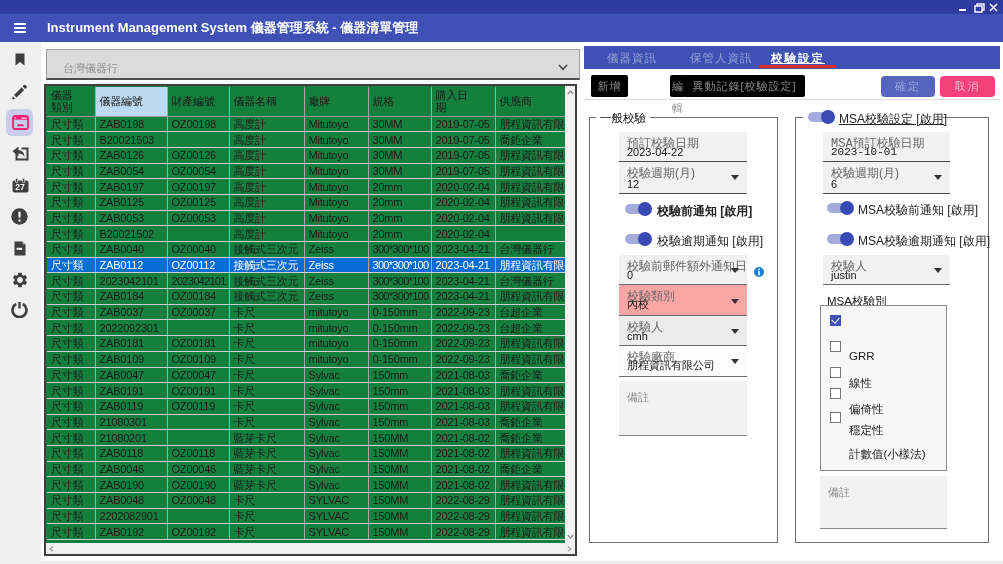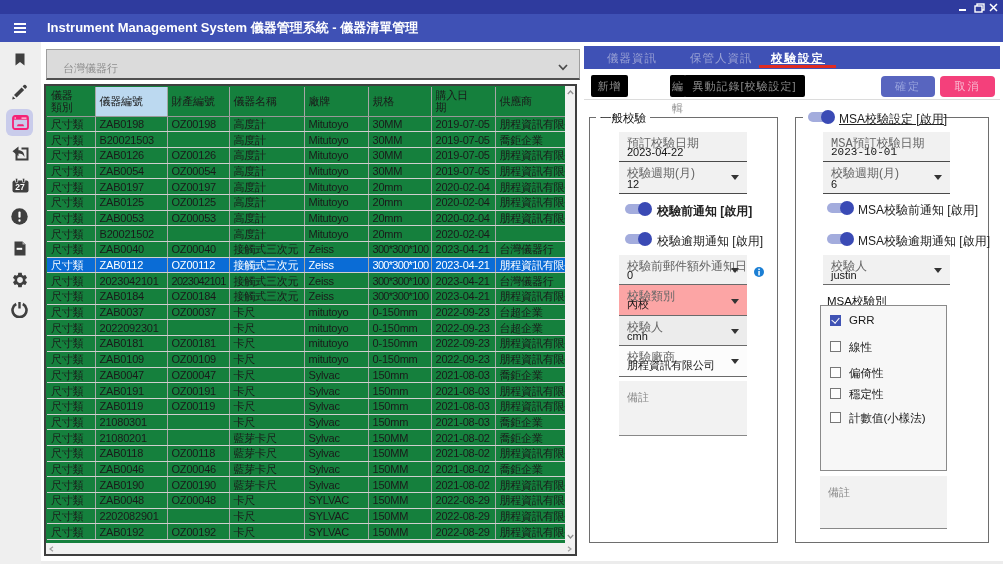--- a/index.html
+++ b/index.html
@@ -62,21 +62,21 @@
 .tog { position:absolute; width:25px; height:10px; background:#A3ACDD; border-radius:5px; }
 .tog .knob { position:absolute; right:-2px; top:-2px; width:14px; height:14px;
   background:#3A4AB5; border-radius:50%; }
 .toglbl { position:absolute; font-size:12px; color:#222; white-space:nowrap; }
 
 #cblist { left:820px; top:305px; width:127px; height:166px; border:1px solid #8A8A8A; background:#F7F7F7; }
 .cb { position:absolute; width:11px; height:11px; border:1.5px solid #777; background:#FDFDFD; }
 .cb.on { background:#4053B4; border-color:#4053B4; }
 .cb.on:after { content:""; position:absolute; left:2px; top:0px; width:4px; height:6px;
   border:solid #fff; border-width:0 1.5px 1.5px 0; transform:rotate(40deg); }
-.cblbl { position:absolute; font-size:11.5px; color:#1A1A1A; white-space:nowrap; }
+.cblbl { position:absolute; font-size:11.5px; color:#1A1A1A; white-space:nowrap;margin-top:36px; }
 .memo { position:absolute; background:#F2F2F2; border-bottom:1px solid #888; }
 .memo span { position:absolute; left:8px; top:9px; font-size:11px; color:#8A8A8A; }
 svg { display:block; }
 .icon { position:absolute; left:13px; }
 </style>
 </head>
 <body>
 <div class="abs" id="bottomstrip"></div>
 <div class="abs" id="titlebar">
 

